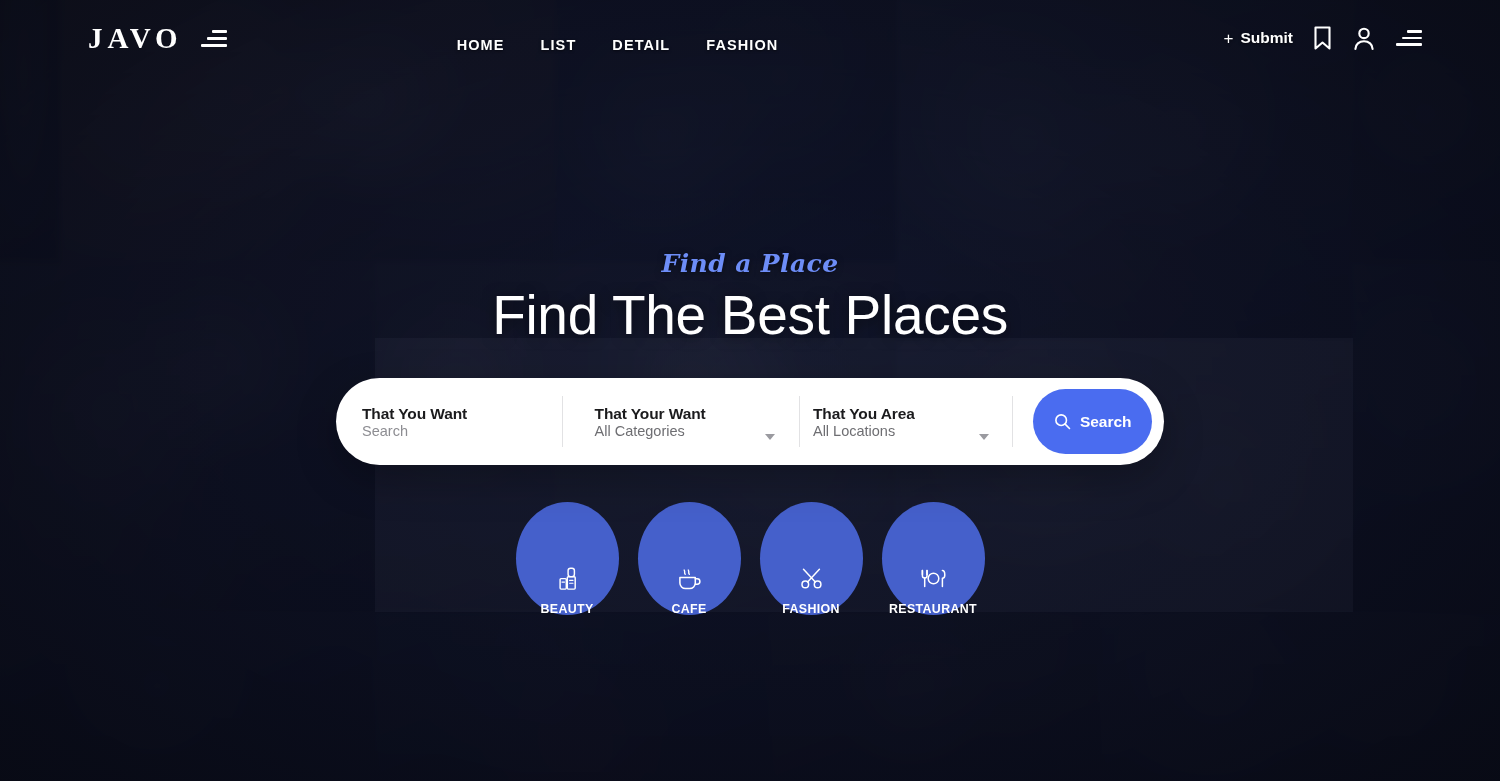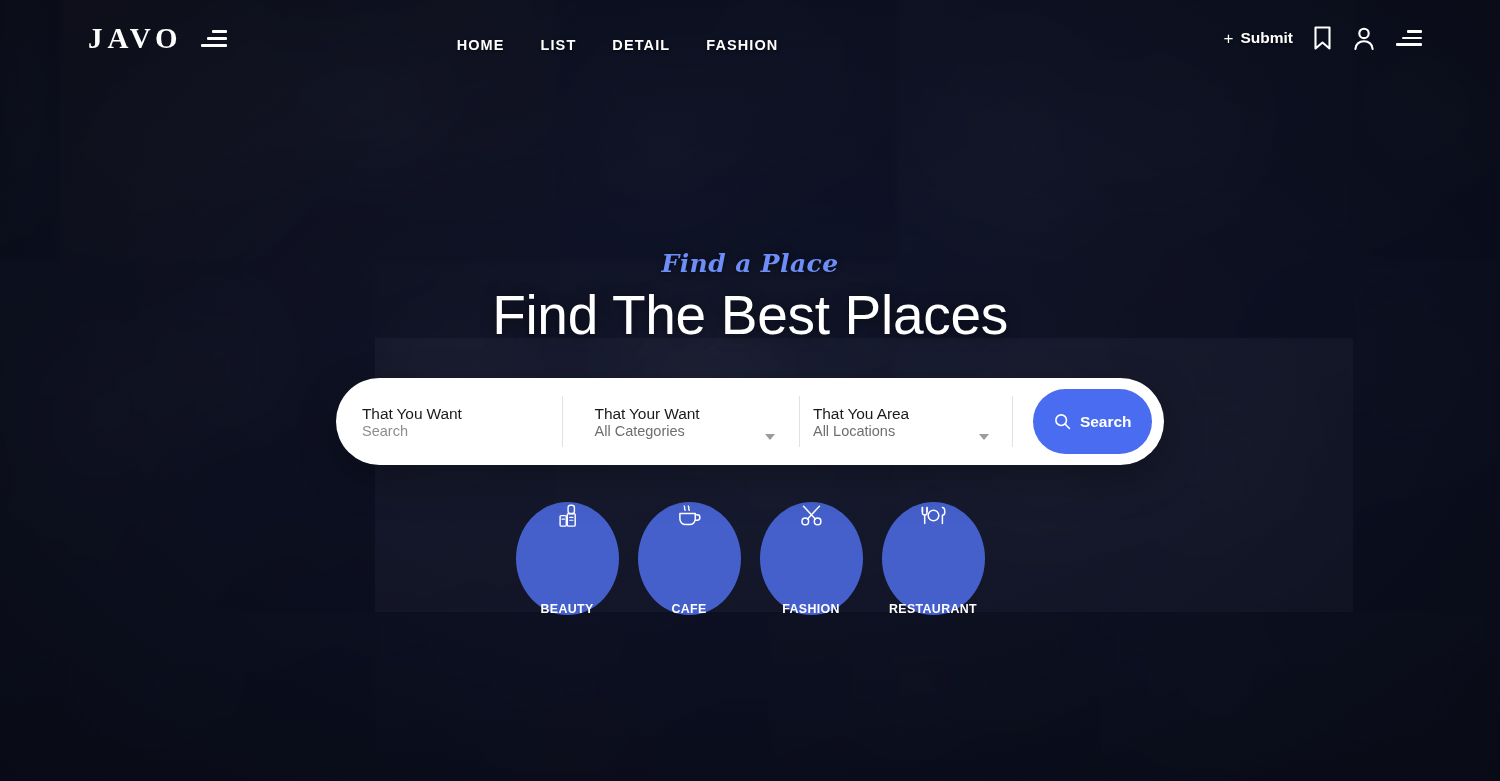--- a/index.html
+++ b/index.html
@@ -276,21 +276,21 @@
   .field + .field::before {
     content: "";
     position: absolute;
     left: 0; top: 18px;
     width: 1px; height: 51px;
     background: #e2e2e4;
   }
   .field-label {
     color: #1b1b1d;
     font-size: 15.5px;
-    font-weight: 400;
+    font-weight: 700;
     letter-spacing: -.1px;
   }
   .field-value {
     color: #6e6e72;
     font-size: 14.5px;
     font-weight: 400;
     background: transparent;
     border: 0;
     outline: none;
     padding: 0;
@@ -351,21 +351,21 @@
     z-index: 16;
   }
   .cat {
     width: 103px;
     height: 113px;
     border-radius: 50%;
     background: #4560cb;
     display: flex;
     flex-direction: column;
     align-items: center;
-    justify-content: space-between;
+    justify-content: flex-end;
     gap: 11px;
     cursor: pointer;
   }
   .cat-icon { display: flex; align-items: center; justify-content: center; height: 26px; }
   .cat-label {
     color: #ffffff;
     font-size: 12.4px;
     font-weight: 700;
     letter-spacing: .35px;
     line-height: 1;

